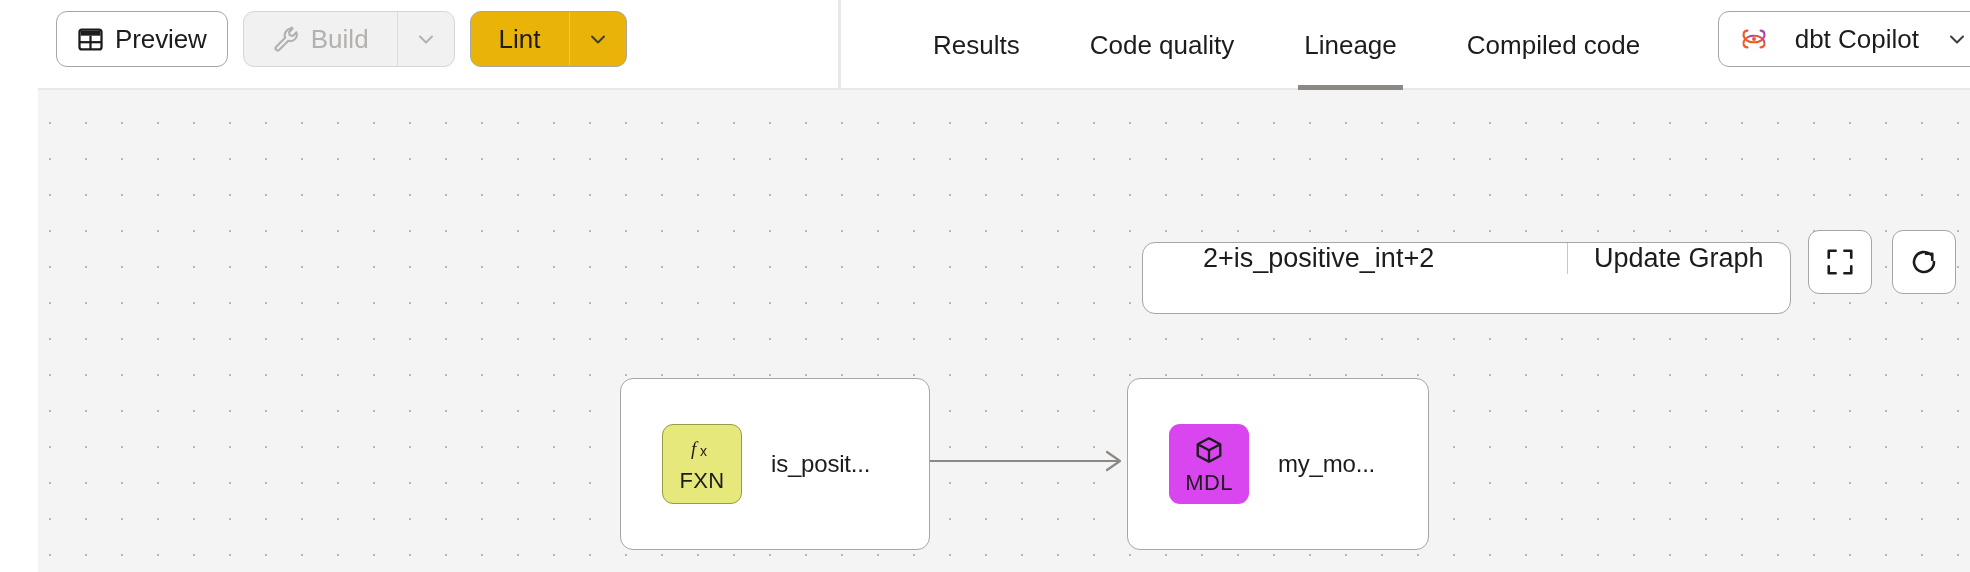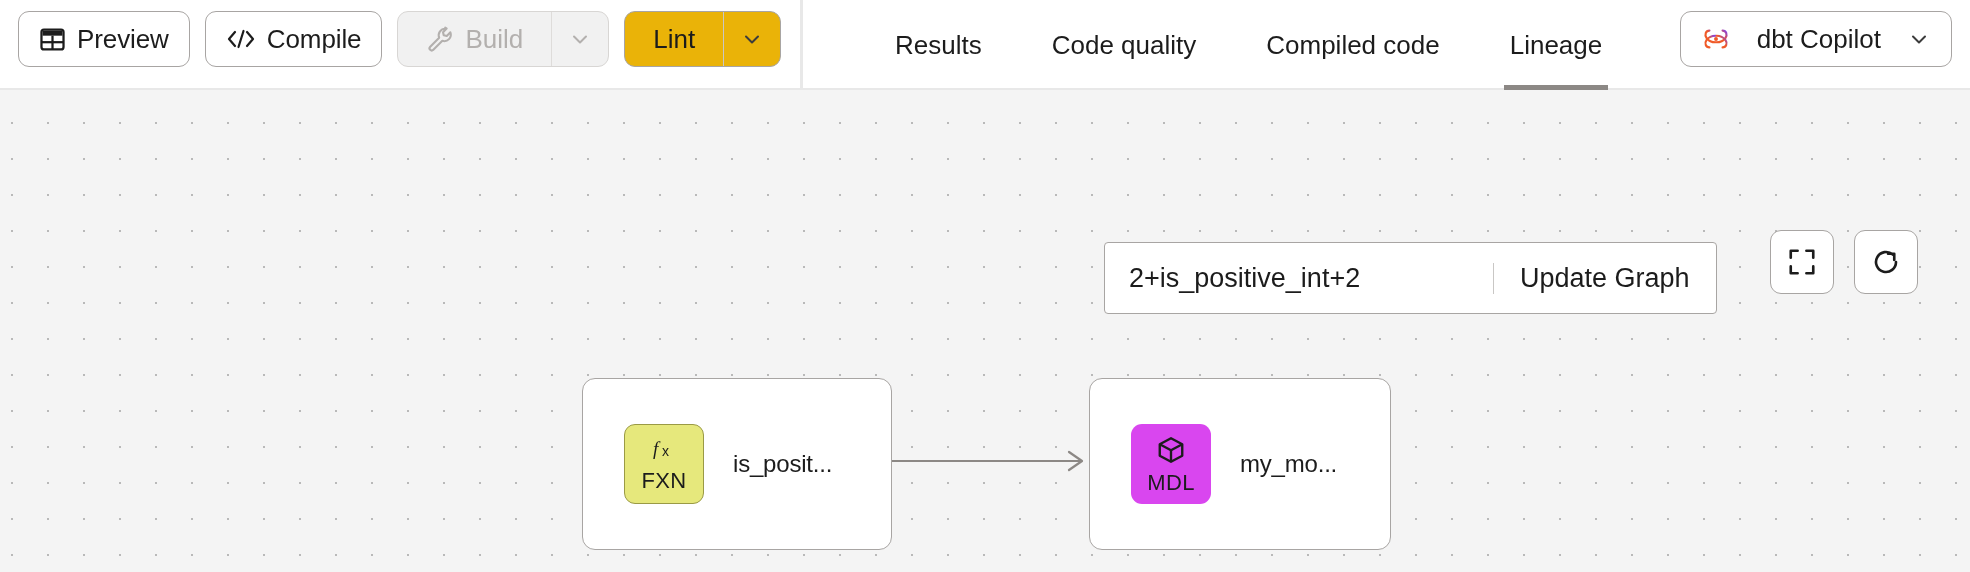--- a/index.html
+++ b/index.html
@@ -12,20 +12,21 @@
     font-family: "Liberation Sans", sans-serif;
     background: #ffffff;
     overflow: hidden;
     -webkit-font-smoothing: antialiased;
   }
 
   .app {
     position: relative;
     width: 1745px;
     height: 572px;
+    margin-left: 38px;
   }
 
   
   .header {
     position: absolute;
     left: 0; top: 0;
     width: 1970px;
     height: 90px;
     background: #ffffff;
     border-bottom: 2px solid #e8e8e8;
@@ -165,27 +166,28 @@
     background-position: 30px 15px;
     overflow: hidden;
   }
 
   
   .selector {
     position: absolute;
     left: 1104px;
     top: 152px;
     display: flex;
-    align-items: center;
+    align-items: flex-start;
     height: 72px;
     border: 1.6px solid #a8a5a3;
-    border-radius: 4px;
+    border-radius: 13px;
     background: #ffffff;
     box-sizing: border-box;
     overflow: hidden;
+    padding-left: 36px;
   }
   .selector .field {
     display: flex;
     align-items: center;
     width: 388px;
     padding: 0 24px;
     font-size: 27px;
     color: #1c1c1c;
     box-sizing: border-box;
     background: #ffffff;
@@ -297,30 +299,20 @@
           <svg width="27" height="27" viewBox="0 0 24 24">
             <rect x="2.2" y="3.2" width="19.6" height="17.6" rx="2.2" fill="none" stroke="#1c1c1c" stroke-width="2"></rect>
             <rect x="3.2" y="4.2" width="17.6" height="4.4" fill="#1c1c1c"></rect>
             <line x1="2.2" y1="14.4" x2="21.8" y2="14.4" stroke="#1c1c1c" stroke-width="2"></line>
             <line x1="12" y1="8.6" x2="12" y2="20.8" stroke="#1c1c1c" stroke-width="2"></line>
           </svg>
         </span>
         <span>Preview</span>
       </div>
 
-      <div class="btn">
-        <span class="icon">
-          <svg width="30" height="24" viewBox="0 0 30 24">
-            <polyline points="9,5 3,12 9,19" fill="none" stroke="#1c1c1c" stroke-width="2.2" stroke-linecap="round" stroke-linejoin="round"></polyline>
-            <line x1="17.5" y1="4" x2="12.5" y2="20" stroke="#1c1c1c" stroke-width="2.2" stroke-linecap="round"></line>
-            <polyline points="21,5 27,12 21,19" fill="none" stroke="#1c1c1c" stroke-width="2.2" stroke-linecap="round" stroke-linejoin="round"></polyline>
-          </svg>
-        </span>
-        <span>Compile</span>
-      </div>
 
       <div class="btn-split disabled">
         <div class="main">
           <span class="icon">
             <svg width="28" height="28" viewBox="0 0 24 24">
               <path d="M16.5 3.2a5.6 5.6 0 0 0-5.2 7.7L3.6 18.6a1.9 1.9 0 0 0 2.7 2.7l7.7-7.7a5.6 5.6 0 0 0 6.9-7.3l-3.1 3.1-2.6-.6-.6-2.6 3.1-3.1a5.6 5.6 0 0 0-1.2-.9z" fill="none" stroke="#b3b0ae" stroke-width="1.8" stroke-linejoin="round"></path>
             </svg>
           </span>
           <span>Build</span>
         </div>
@@ -350,25 +342,25 @@
 
     <div class="header-divider"></div>
 
     <div class="tabs">
       <div class="tab">
         <span>Results</span>
       </div>
       <div class="tab">
         <span>Code quality</span>
       </div>
+      <div class="tab active">
+        <span>Lineage</span>
+      </div>
       <div class="tab">
         <span>Compiled code</span>
-      </div>
-      <div class="tab active">
-        <span>Lineage</span>
       </div>
     </div>
 
     <div class="copilot">
       <span class="icon">
         <svg width="30" height="30" viewBox="0 0 32 32">
           <defs>
             <linearGradient id="cpg" x1="0" y1="1" x2="1" y2="0">
               <stop offset="0%" stop-color="#f05a28"></stop>
               <stop offset="55%" stop-color="#f05a28"></stop>

